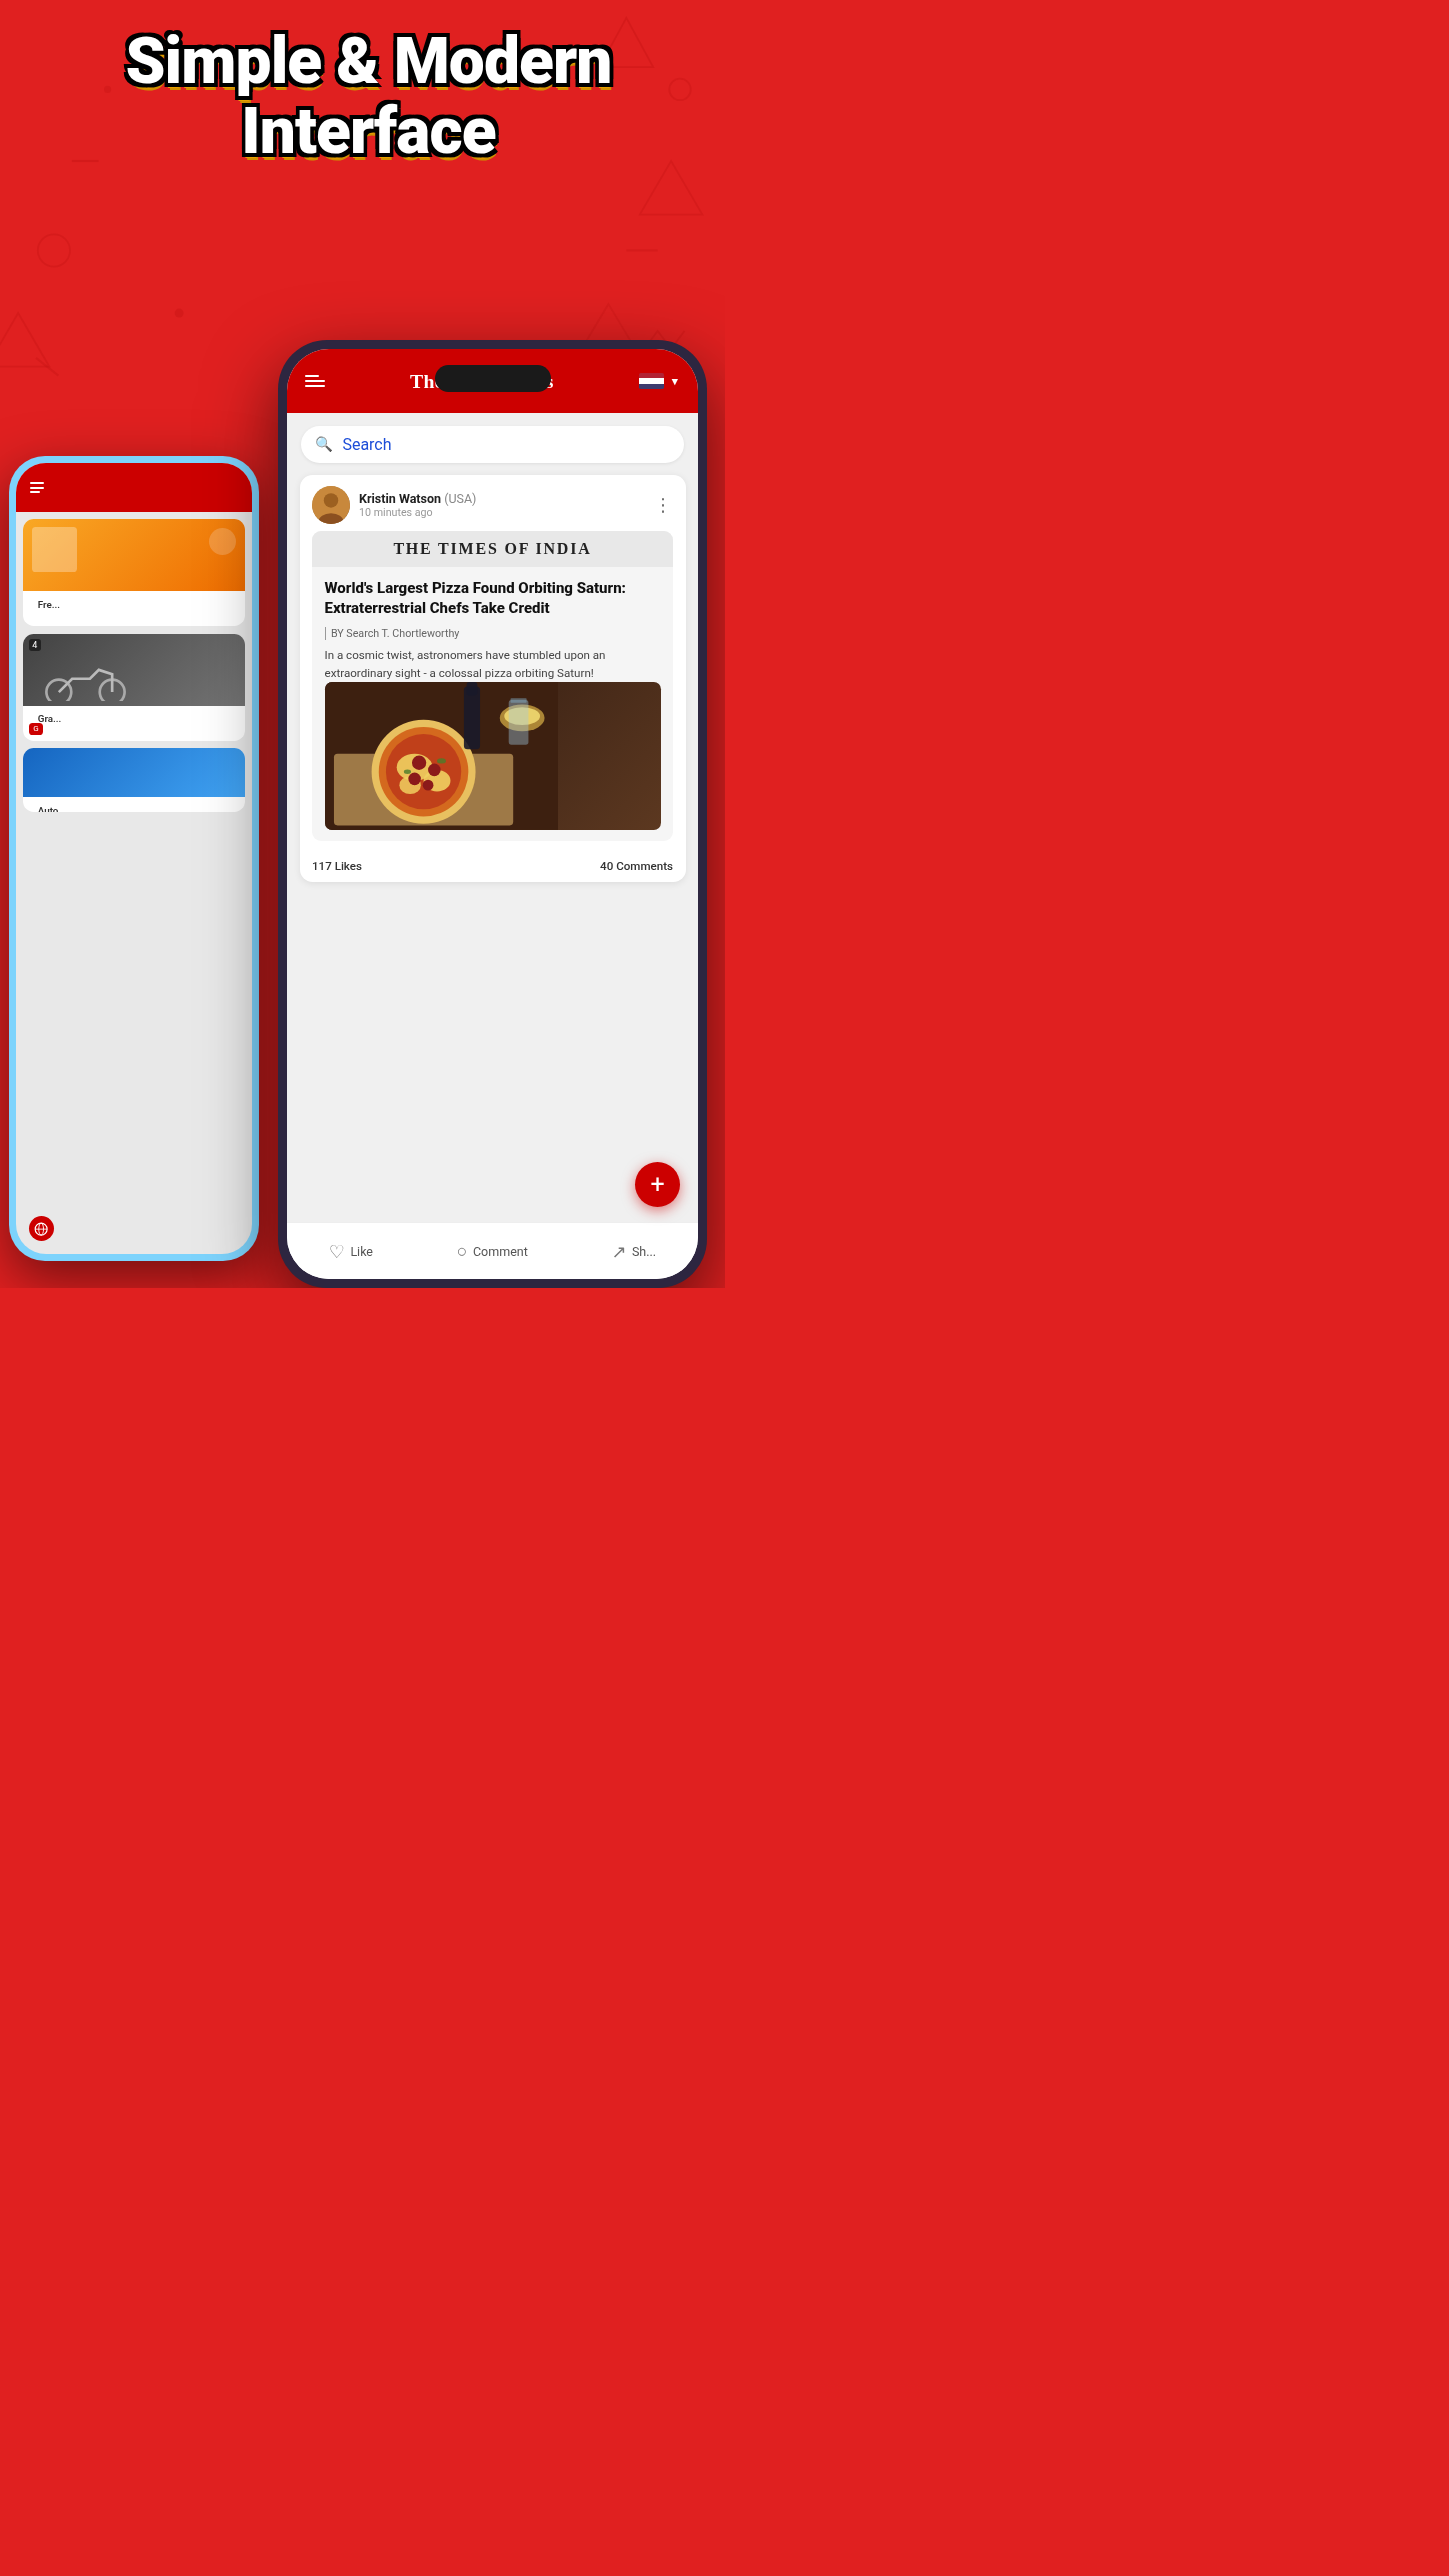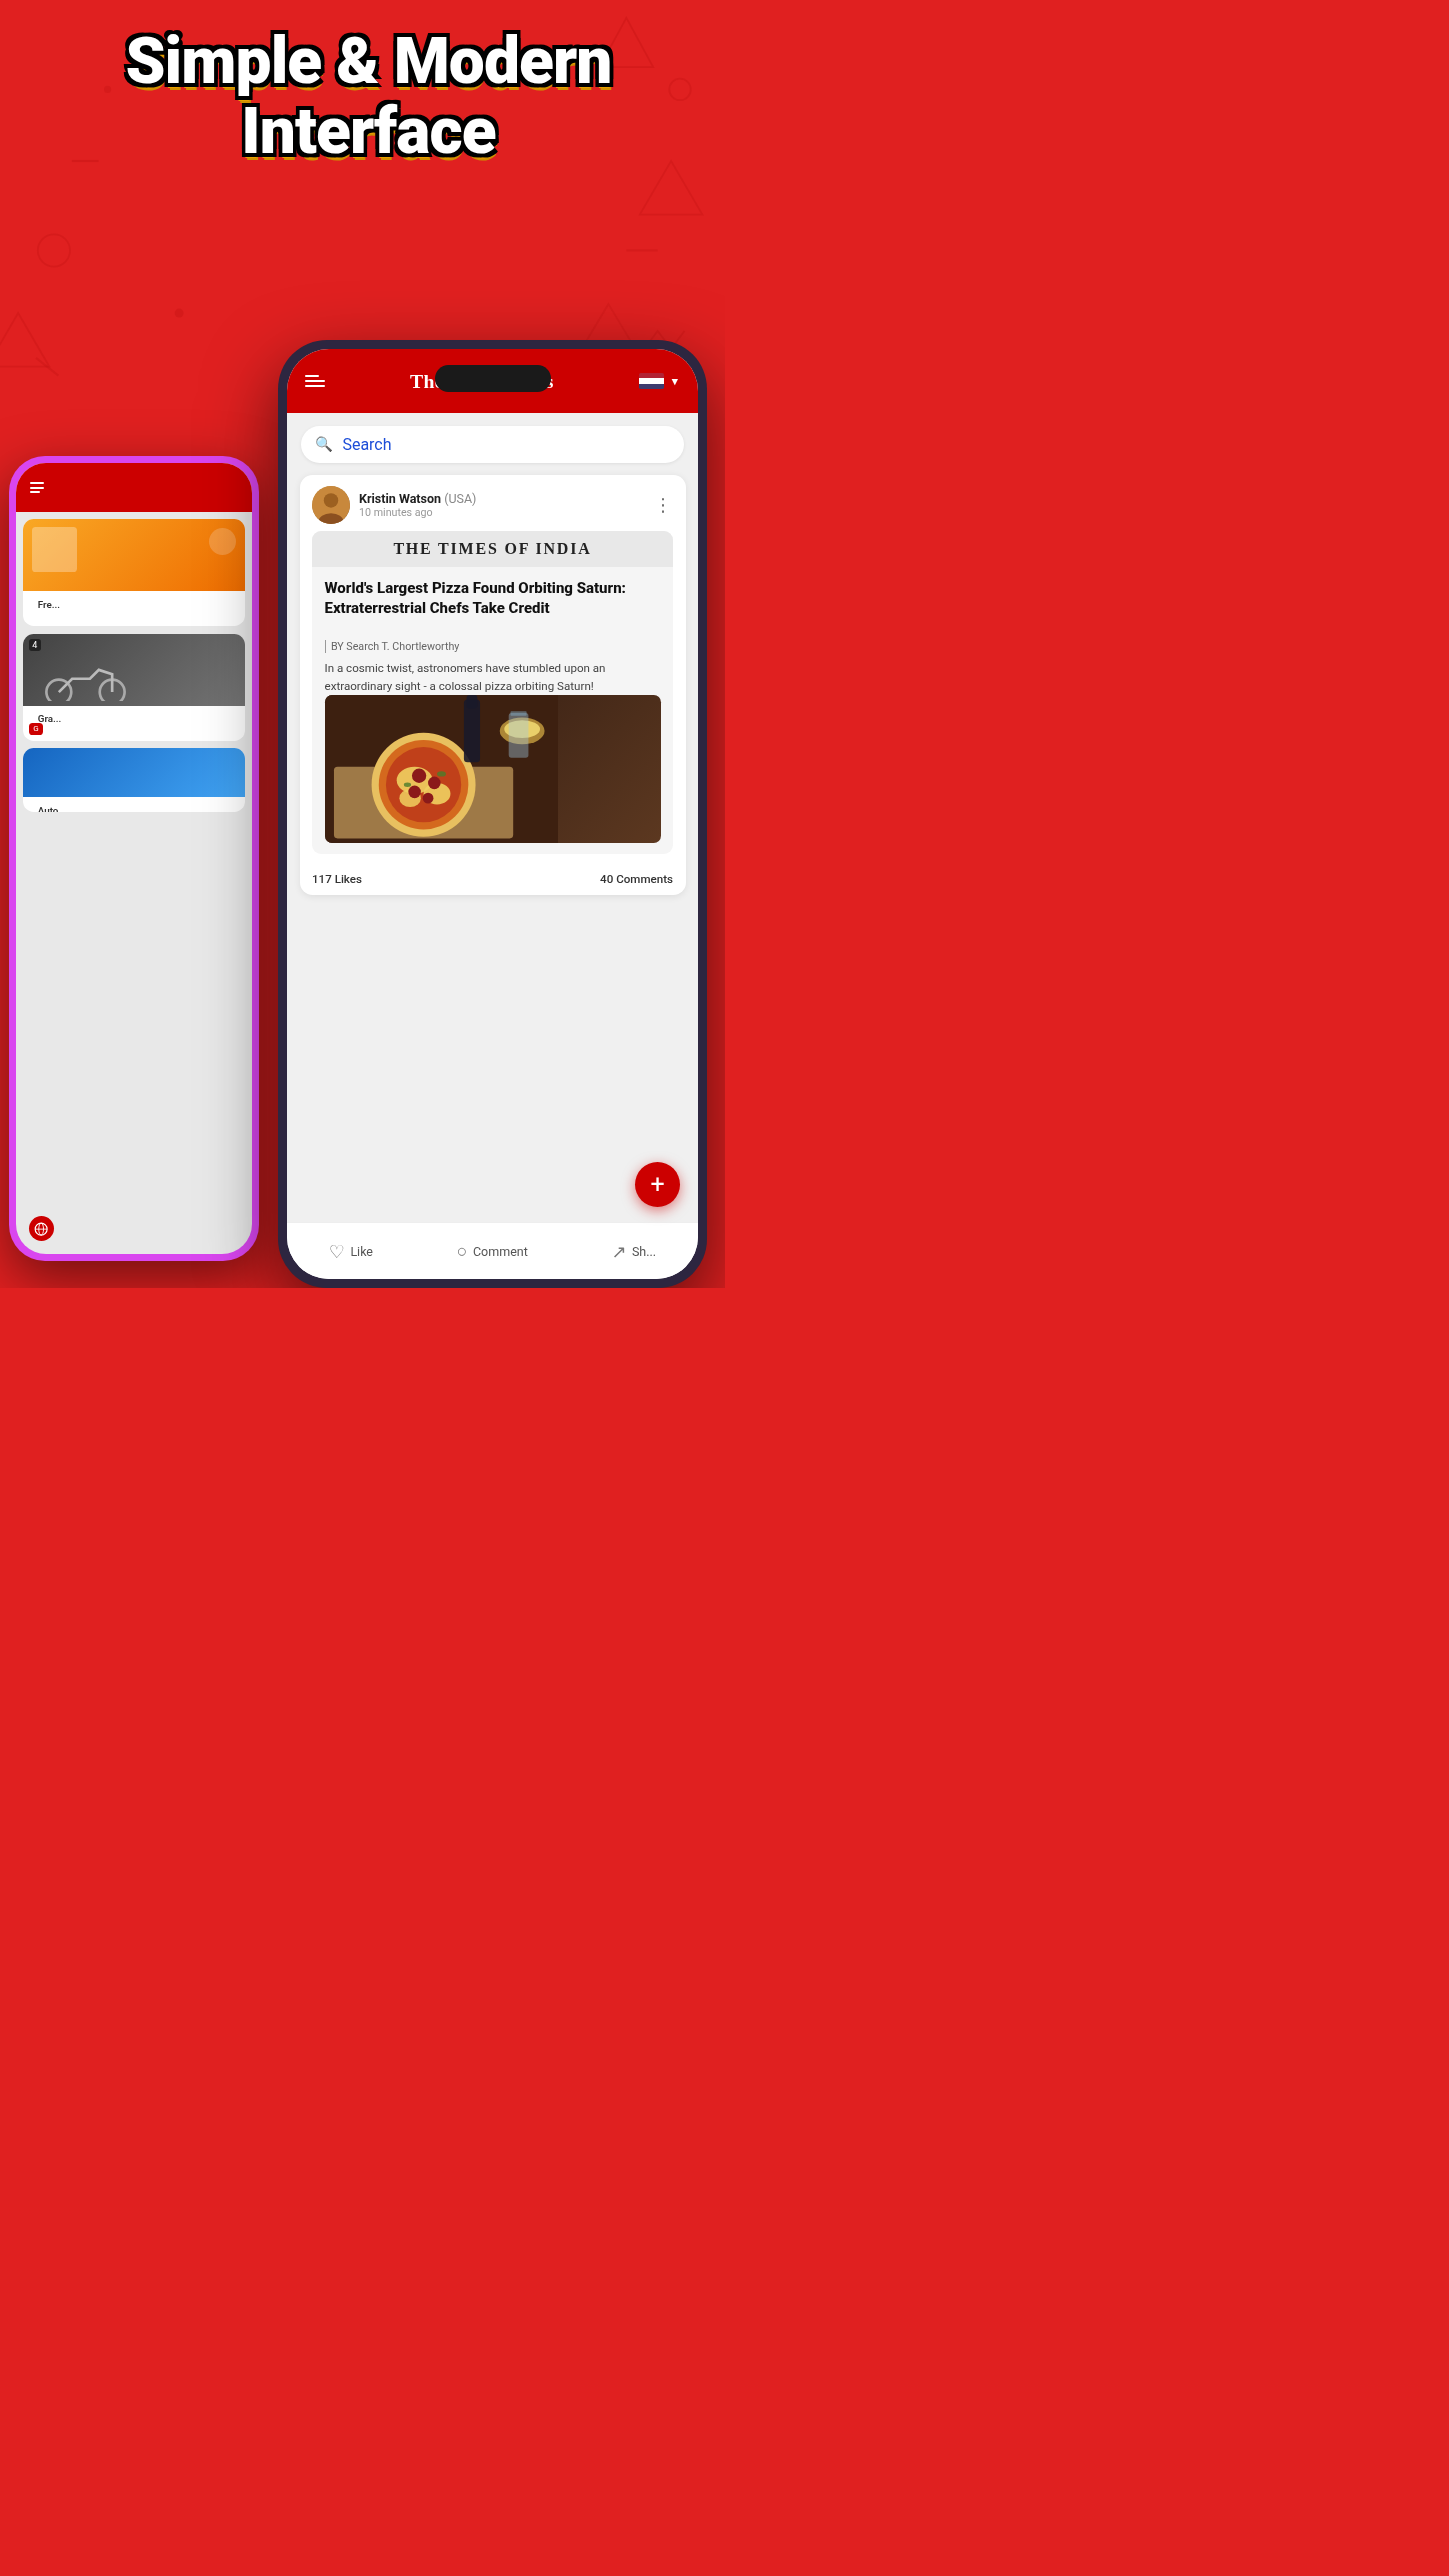--- a/index.html
+++ b/index.html
@@ -55,21 +55,21 @@
       justify-content: center;
     }
 
     
     .phone-bg {
       position: absolute;
       left: 9px;
       bottom: 27px;
       width: 250px;
       height: 805px;
-      background: #d946ef;
+      background: #7dd3fc;
       border-radius: 36px;
       z-index: 1;
       overflow: hidden;
       box-shadow: 0 18px 54px rgba(0,0,0,0.5);
     }
     .phone-bg-screen {
       position: absolute;
       top: 7.2px; left: 7.2px; right: 7.2px; bottom: 7.2px;
       background: #e8e8e8;
       border-radius: 30px;
@@ -320,21 +320,21 @@
       text-transform: uppercase;
     }
     .news-content {
       padding: 10.7px 12.5px;
     }
     .news-headline {
       font-size: 15px;
       font-weight: 800;
       color: #111;
       line-height: 1.35;
-      margin-bottom: 22px;
+      margin-bottom: 9px;
     }
     .news-byline {
       font-size: 10.7px;
       color: #666;
       margin-bottom: 7.2px;
       border-left: 1.8px solid #999;
       padding-left: 5.4px;
     }
     .news-excerpt {
       font-size: 11.6px;

